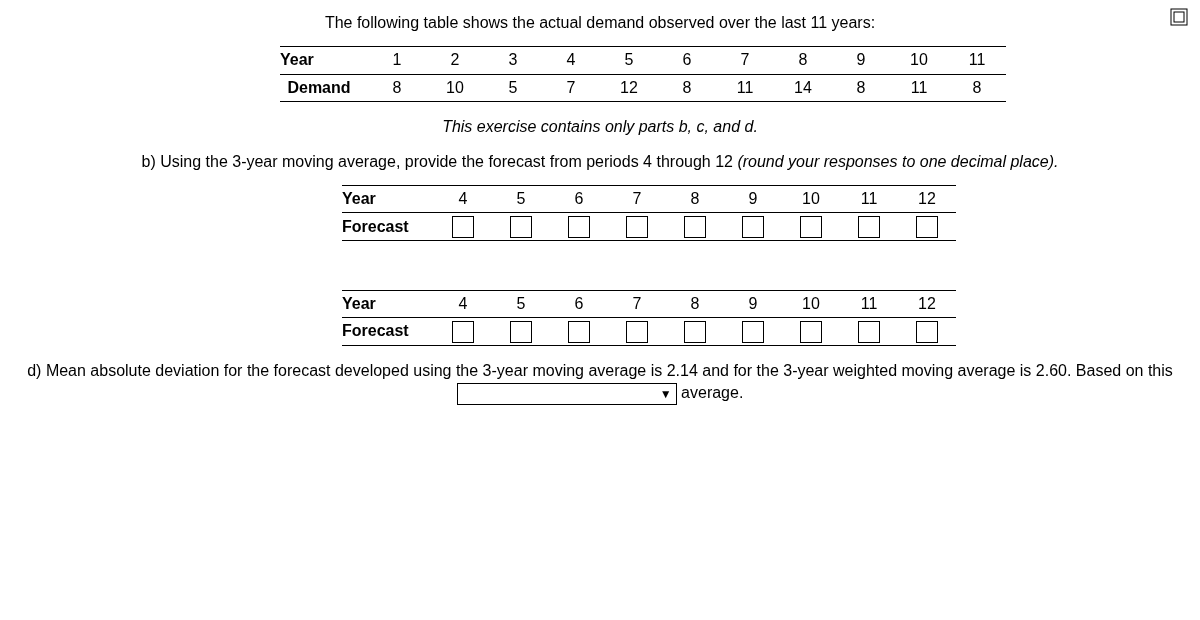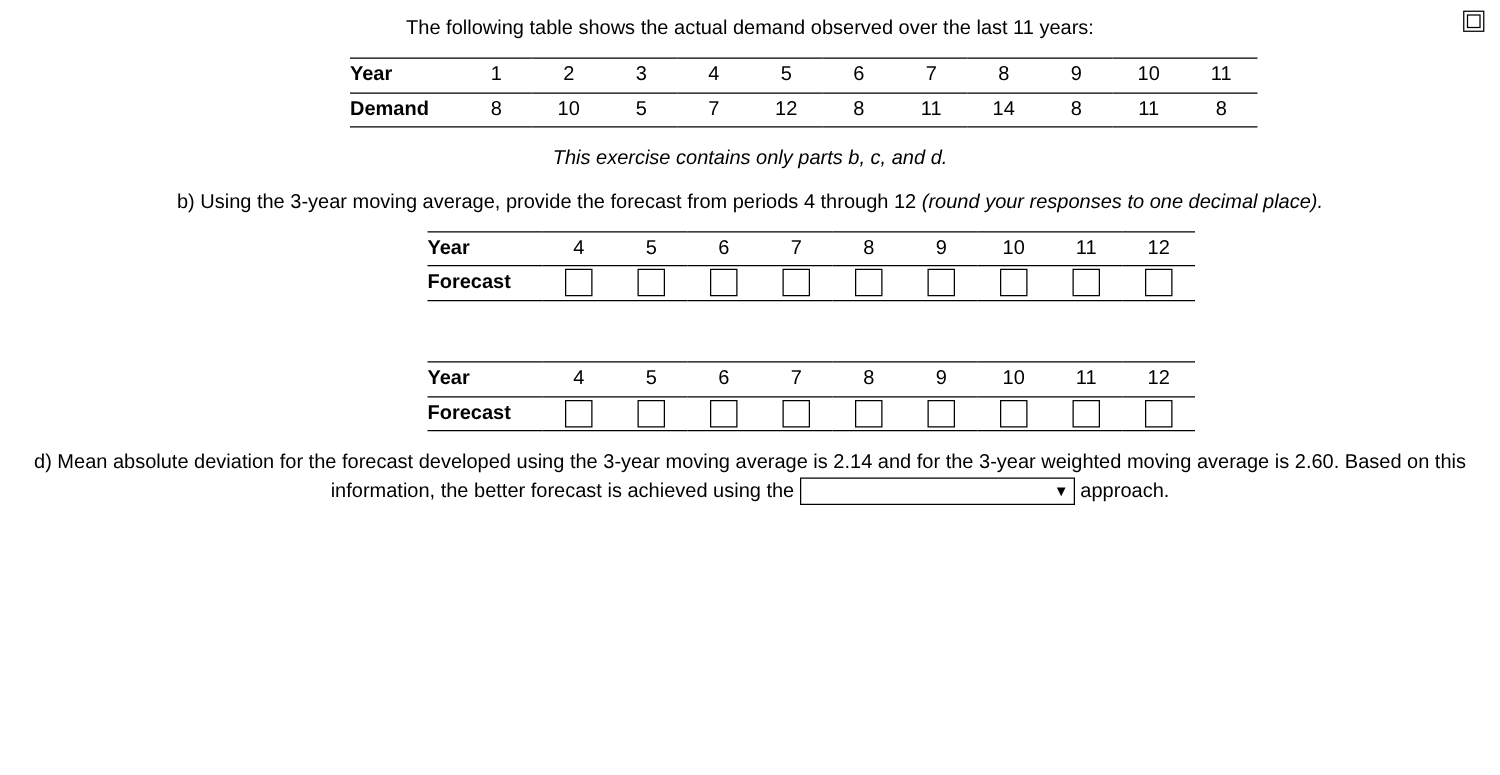--- a/index.html
+++ b/index.html
@@ -31,21 +31,21 @@
       font-weight: normal;
       width: 58px;
     }
     .data-table .rowlabel {
       text-align: left;
       font-weight: bold;
       padding-right: 10px;
       width: 88px;
     }
     .data-table tr.top td, .data-table tr.top th { border-top: 1.5px solid #000; }
-    .data-table tr.bot td, .data-table tr.bot th { border-bottom: 1.5px solid #000; }
+    .data-table tr.bot td, .data-table tr.bot th { border-bottom: 1.5px solid #000; text-align: center; }
     .data-table tr.mid td, .data-table tr.mid th { border-bottom: 1px solid #000; }
 
     
     .forecast-table {
       border-collapse: collapse;
       margin: 6px 0 14px 332px;
     }
     .forecast-table td, .forecast-table th {
       padding: 2px 0;
       text-align: center;
@@ -194,18 +194,17 @@
     <td><span class="input-box"></span></td>
     <td><span class="input-box"></span></td>
     <td><span class="input-box"></span></td>
     <td><span class="input-box"></span></td>
   </tr>
 </tbody>
   </table>
 
 <div class="p">
   <span>d) Mean absolute deviation for the forecast developed using the 3-year moving average is 2.14 and for the 3-year weighted moving average is 2.60.  Based on this</span><br>
-  <span>information, the better forecast is achieved using the </span>
   <span class="select-box">
     <span class="caret">▼</span>
   </span>
-  <span> approach.</span>
+  <span> average.</span>
 </div>
 
 </body></html>

